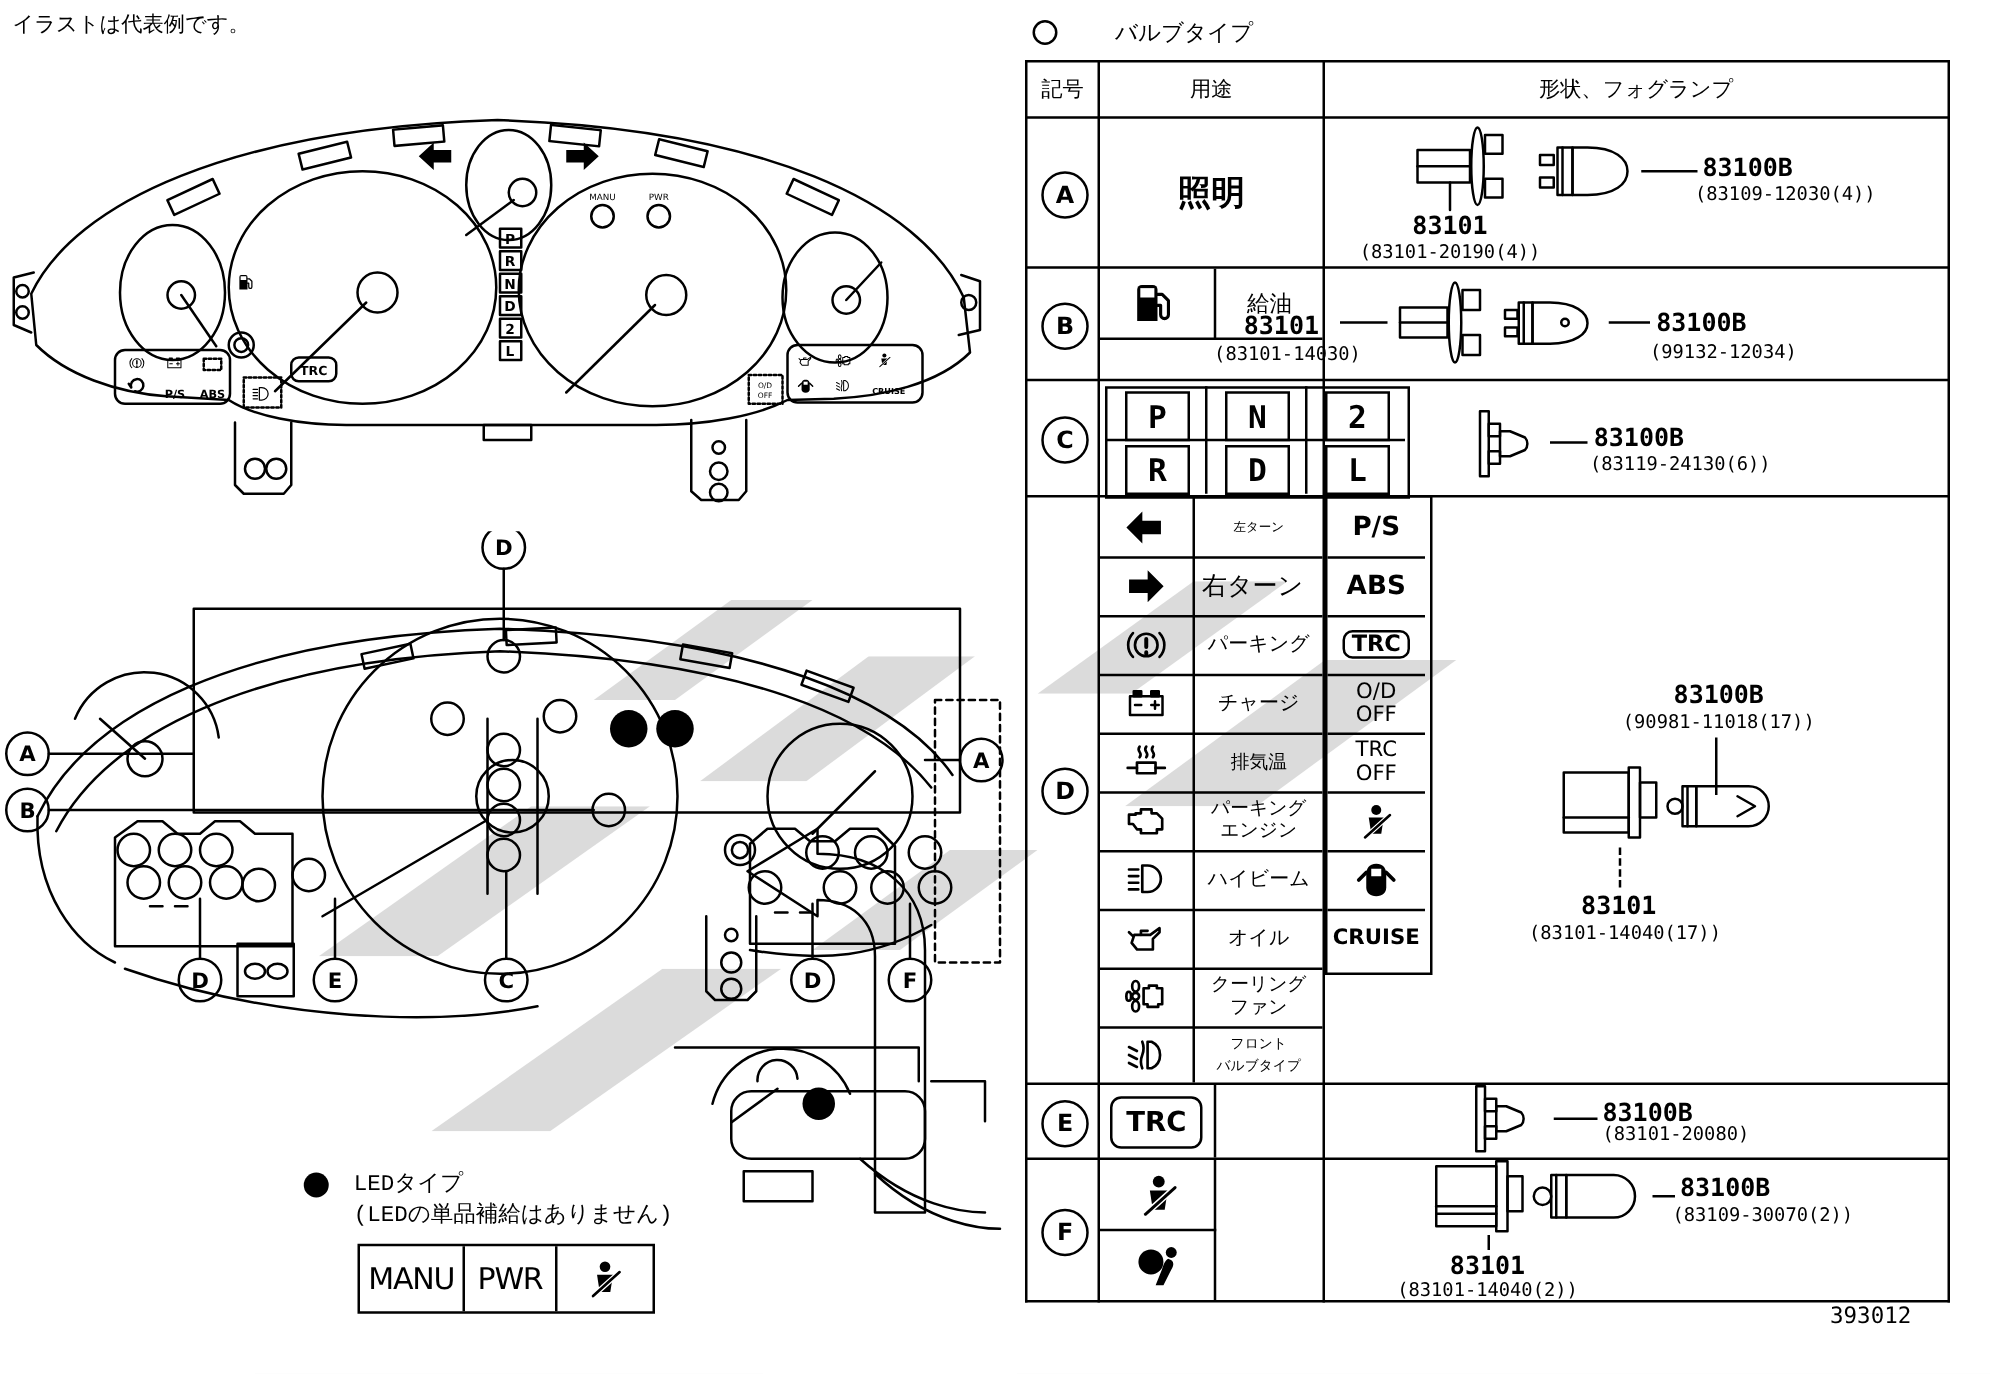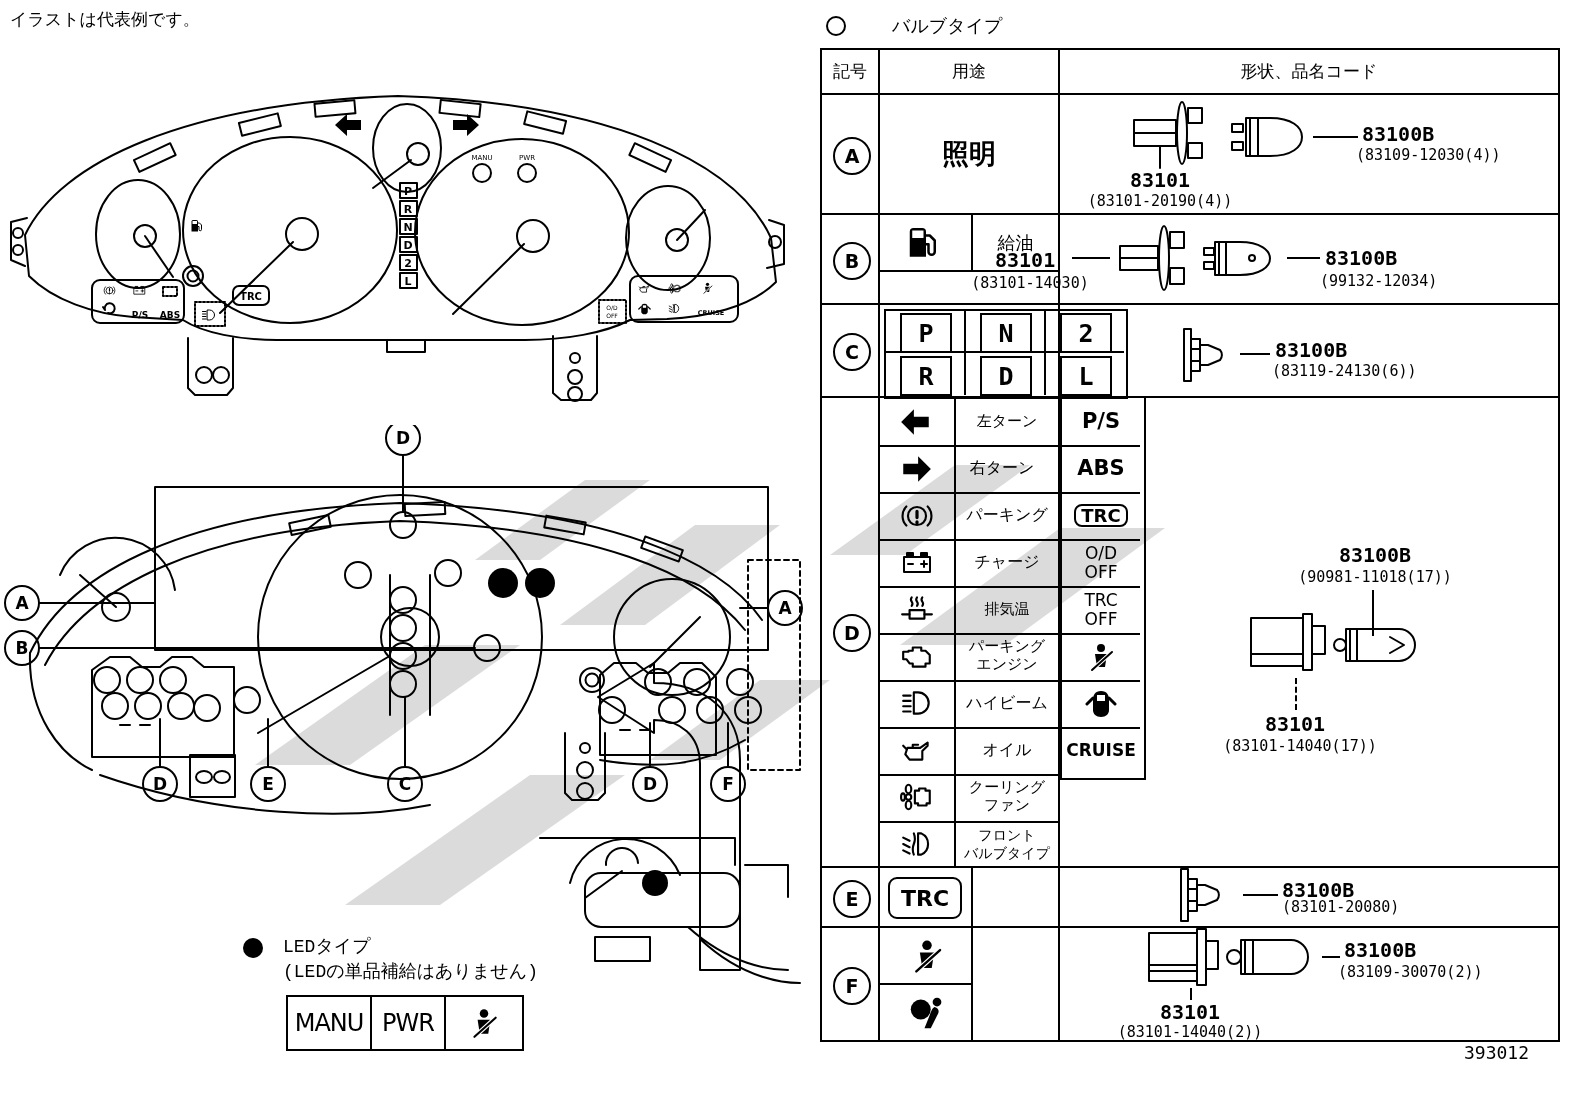--- a/index.html
+++ b/index.html
@@ -404,21 +404,21 @@
     <div class="ln" style="left:820px;top:866px;width:740px;height:2px"></div>
     <div class="ln" style="left:820px;top:926px;width:740px;height:2px"></div>
     <div class="ln" style="left:820px;top:1040px;width:740px;height:2px"></div>
     <div class="ln" style="left:820px;top:48px;width:2px;height:994px"></div>
     <div class="ln" style="left:878px;top:48px;width:2px;height:994px"></div>
     <div class="ln" style="left:1058px;top:48px;width:2px;height:994px"></div>
     <div class="ln" style="left:1558px;top:48px;width:2px;height:994px"></div>
 
     <div class="abs ctr jp" style="left:822px;top:50px;width:56px;height:43px;font-size:17px">記号</div>
     <div class="abs ctr jp" style="left:880px;top:50px;width:178px;height:43px;font-size:17px">用途</div>
-    <div class="abs ctr jp" style="left:1060px;top:50px;width:498px;height:43px;font-size:17px">形状、品名コード</div>
+    <div class="abs ctr jp" style="left:1060px;top:50px;width:498px;height:43px;font-size:17px">形状、フォグランプ</div>
 
     <div class="sym" style="left:833px;top:137px">A</div>
     <div class="sym" style="left:833px;top:242px">B</div>
     <div class="sym" style="left:833px;top:333px">C</div>
     <div class="sym" style="left:833px;top:614px">D</div>
     <div class="sym" style="left:833px;top:880px">E</div>
     <div class="sym" style="left:833px;top:967px">F</div>
 
     <div class="abs ctr jp" style="left:880px;top:95px;width:178px;height:118px;font-size:27px;font-weight:bold">照明</div>
     <svg class="abs art" style="left:1120px;top:98px" width="95" height="72" viewBox="0 0 95 72">
@@ -523,25 +523,25 @@
     <svg class="icon abs" style="left:900px;top:733px" width="34" height="34" viewBox="0 0 32 32">
         <use href="#i-oil"></use>
       </svg>
     <svg class="icon abs" style="left:900px;top:780px" width="34" height="34" viewBox="0 0 32 32">
         <use href="#i-fan"></use>
       </svg>
     <svg class="icon abs" style="left:900px;top:827px" width="34" height="34" viewBox="0 0 32 32">
         <use href="#i-fog"></use>
       </svg>
 
-    <div class="abs ctr col jp" style="left:956px;top:398px;width:102px;height:47px;font-size:15px">
+    <div class="abs ctr col jp" style="left:956px;top:398px;width:102px;height:47px;font-size:10px">
         <span>左ターン</span>
         <span></span>
       </div>
-    <div class="abs ctr col jp" style="left:956px;top:445px;width:92px;height:47px;font-size:16px">
+    <div class="abs ctr col jp" style="left:956px;top:445px;width:92px;height:47px;font-size:20px">
         <span>右ターン</span>
         <span></span>
       </div>
     <div class="abs ctr col jp" style="left:956px;top:492px;width:102px;height:47px;font-size:16px">
         <span>パーキング</span>
         <span></span>
       </div>
     <div class="abs ctr col jp" style="left:956px;top:539px;width:102px;height:47px;font-size:16px">
         <span>チャージ</span>
         <span></span>
@@ -559,21 +559,21 @@
         <span></span>
       </div>
     <div class="abs ctr col jp" style="left:956px;top:727px;width:102px;height:47px;font-size:16px">
         <span>オイル</span>
         <span></span>
       </div>
     <div class="abs ctr col jp" style="left:956px;top:774px;width:102px;height:47px;font-size:15px;line-height:18px">
         <span>クーリング</span>
         <span>ファン</span>
       </div>
-    <div class="abs ctr col jp" style="left:956px;top:821px;width:102px;height:47px;font-size:14px;line-height:18px">
+    <div class="abs ctr col jp" style="left:956px;top:821px;width:102px;height:47px;font-size:11px;line-height:18px">
         <span>フロント</span>
         <span>バルブタイプ</span>
       </div>
 
     <div class="abs" style="left:1060px;top:396px;width:82px;height:380px;border:2px solid #000"></div>
     <div class="ln" style="left:1062px;top:445px;width:78px;height:2px"></div>
     <div class="ln" style="left:1062px;top:492px;width:78px;height:2px"></div>
     <div class="ln" style="left:1062px;top:539px;width:78px;height:2px"></div>
     <div class="ln" style="left:1062px;top:586px;width:78px;height:2px"></div>
     <div class="ln" style="left:1062px;top:633px;width:78px;height:2px"></div>

